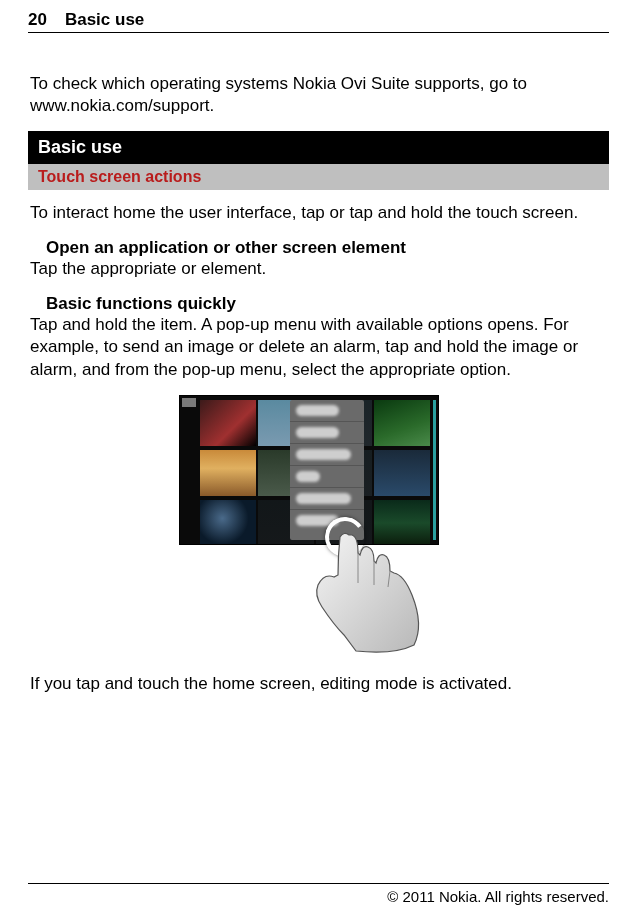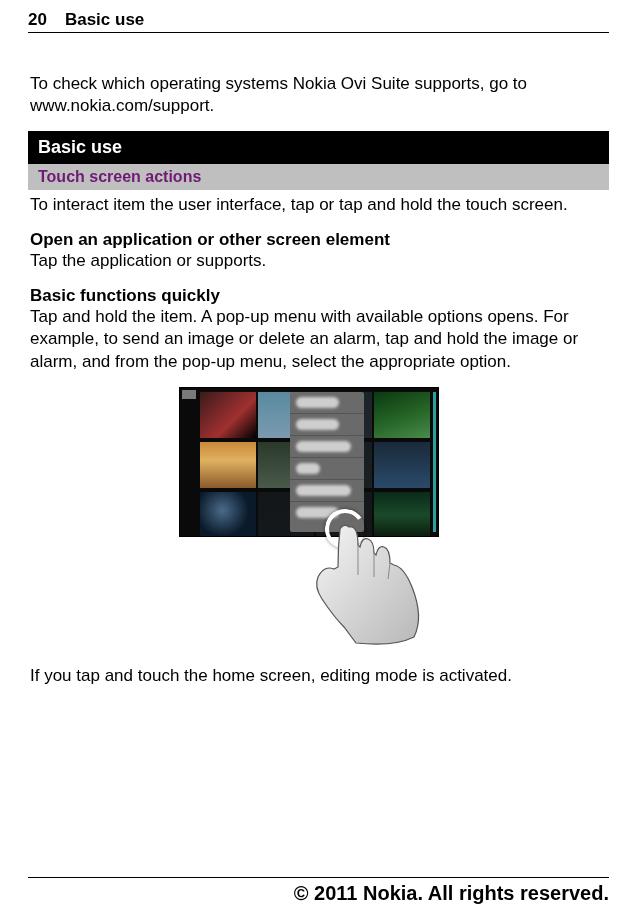--- a/index.html
+++ b/index.html
@@ -25,28 +25,28 @@
     .intro { margin-bottom: 14px; line-height: 1.3; margin-top: 40px; }
     .section-bar {
       background: #000;
       color: #fff;
       font-weight: bold;
       padding: 6px 10px;
       font-size: 18px;
     }
     .subsection-bar {
       background: #bfbfbf;
-      color: #701a75;
+      color: #b91c1c;
       font-weight: bold;
       padding: 4px 10px;
       font-size: 16px;
-      margin-bottom: 4px;
+      margin-bottom: 12px;
     }
     .body-text { margin-bottom: 14px; line-height: 1.3; padding: 0 2px; }
-    .sub-head { font-weight: bold; padding: 0 2px; }
+    .sub-head { font-weight: bold; padding: 0 2px; margin-left: 16px; }
     .figure-wrap {
       display: flex;
       justify-content: center;
       margin: 10px 0 18px 0;
     }
     .figure-inner {
       position: relative;
       width: 280px;
       height: 260px;
     }
@@ -113,41 +113,41 @@
       position: absolute;
       left: 115px; top: 130px;
       width: 140px; height: 140px;
     }
     .footer {
       position: absolute;
       left: 28px; right: 28px; bottom: 14px;
       border-top: 1.5px solid #000;
       padding-top: 4px;
       text-align: right;
-      font-weight: bold;
-      font-size: 20px;
+      font-weight: normal;
+      font-size: 15px;
     }
   </style>
 </head>
 <body>
 
 <div class="header-row">
   <span class="page-num">20</span>
   <span>Basic use</span>
 </div>
 
 <p class="intro body-text">To check which operating systems Nokia Ovi Suite supports, go to www.nokia.com/support.</p>
 
 <div class="section-bar">Basic use</div>
 <div class="subsection-bar">Touch screen actions</div>
 
-<p class="body-text">To interact item the user interface, tap or tap and hold the touch screen.</p>
+<p class="body-text">To interact home the user interface, tap or tap and hold the touch screen.</p>
 
 <p class="sub-head">Open an application or other screen element</p>
-<p class="body-text">Tap the application or supports.</p>
+<p class="body-text">Tap the appropriate or element.</p>
 
 <p class="sub-head">Basic functions quickly</p>
 <p class="body-text">Tap and hold the item. A pop-up menu with available options opens. For example, to send an image or delete an alarm, tap and hold the image or alarm, and from the pop-up menu, select the appropriate option.</p>
 
 <div class="figure-wrap">
   <div class="figure-inner">
     <div class="phone-screen">
       <div class="signal-col"></div>
       <div class="grid-row r1">
         <div class="cell c-a"></div>

